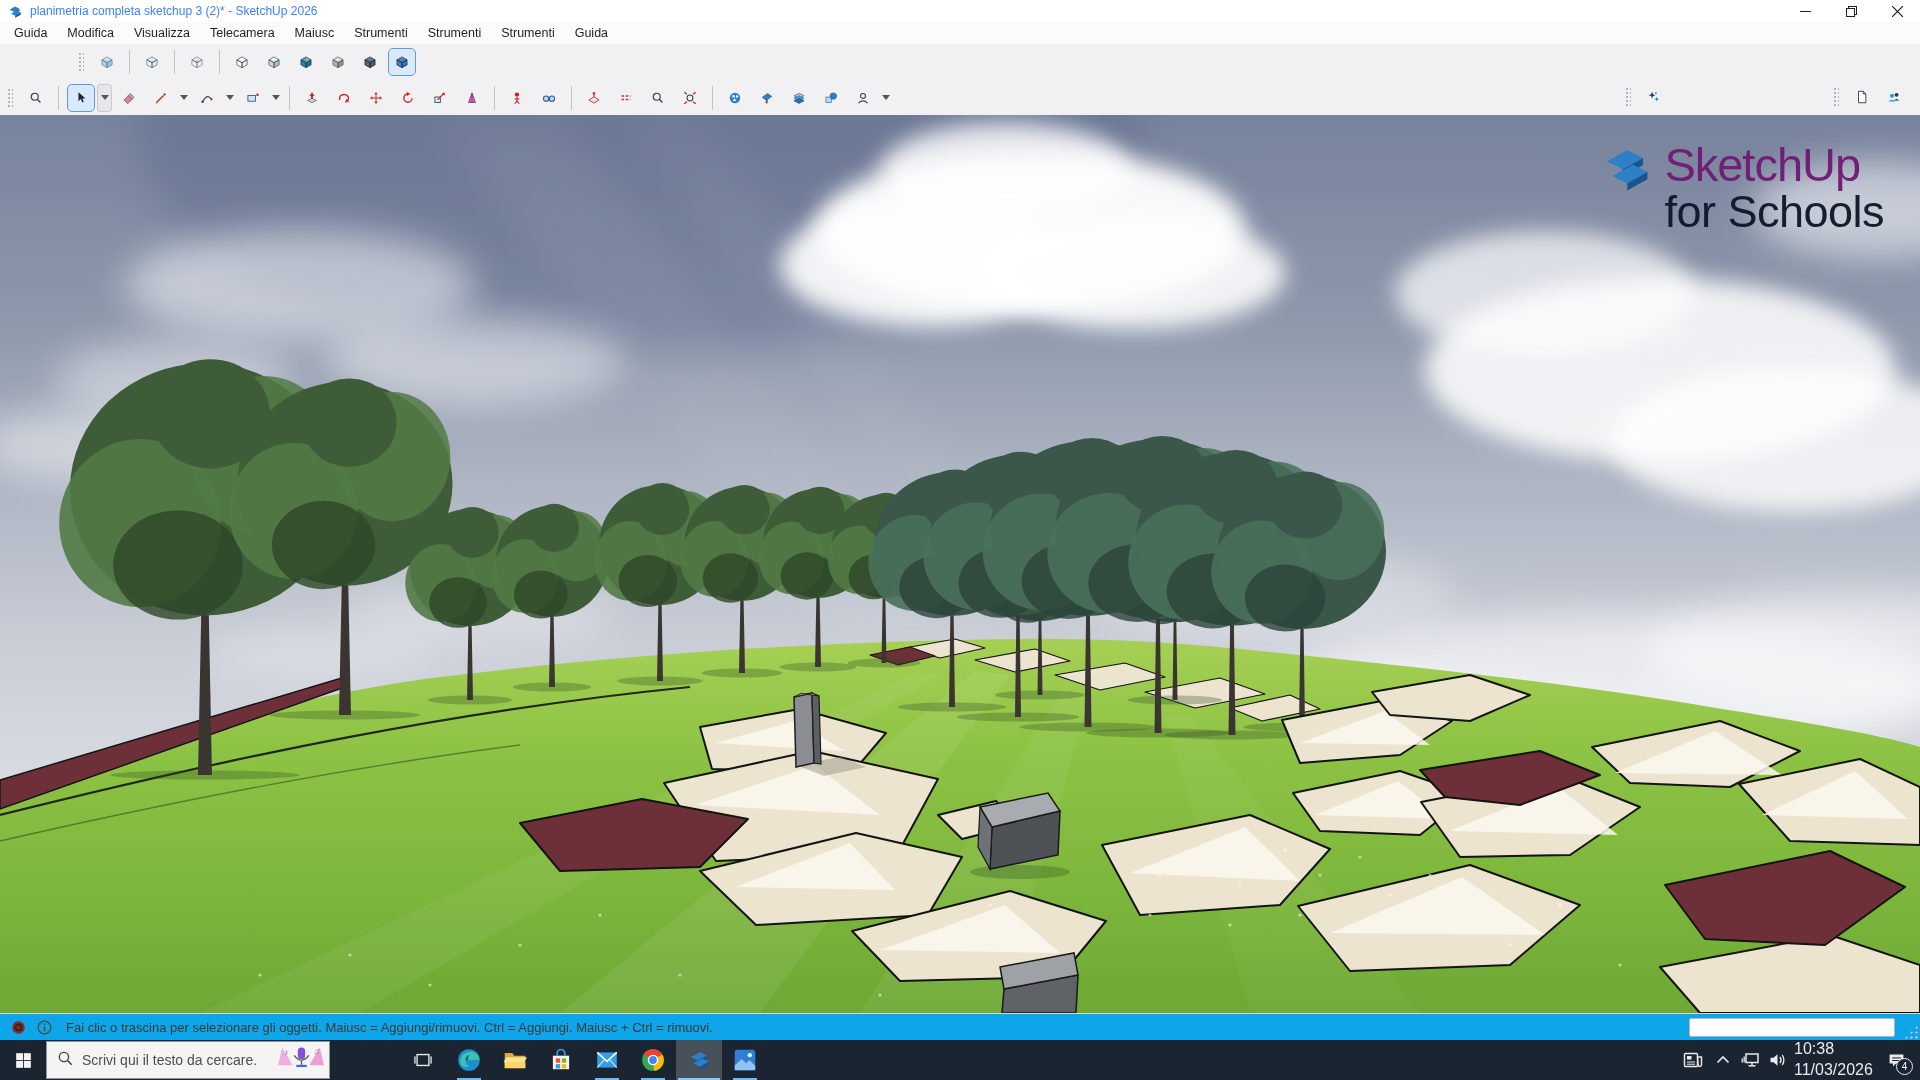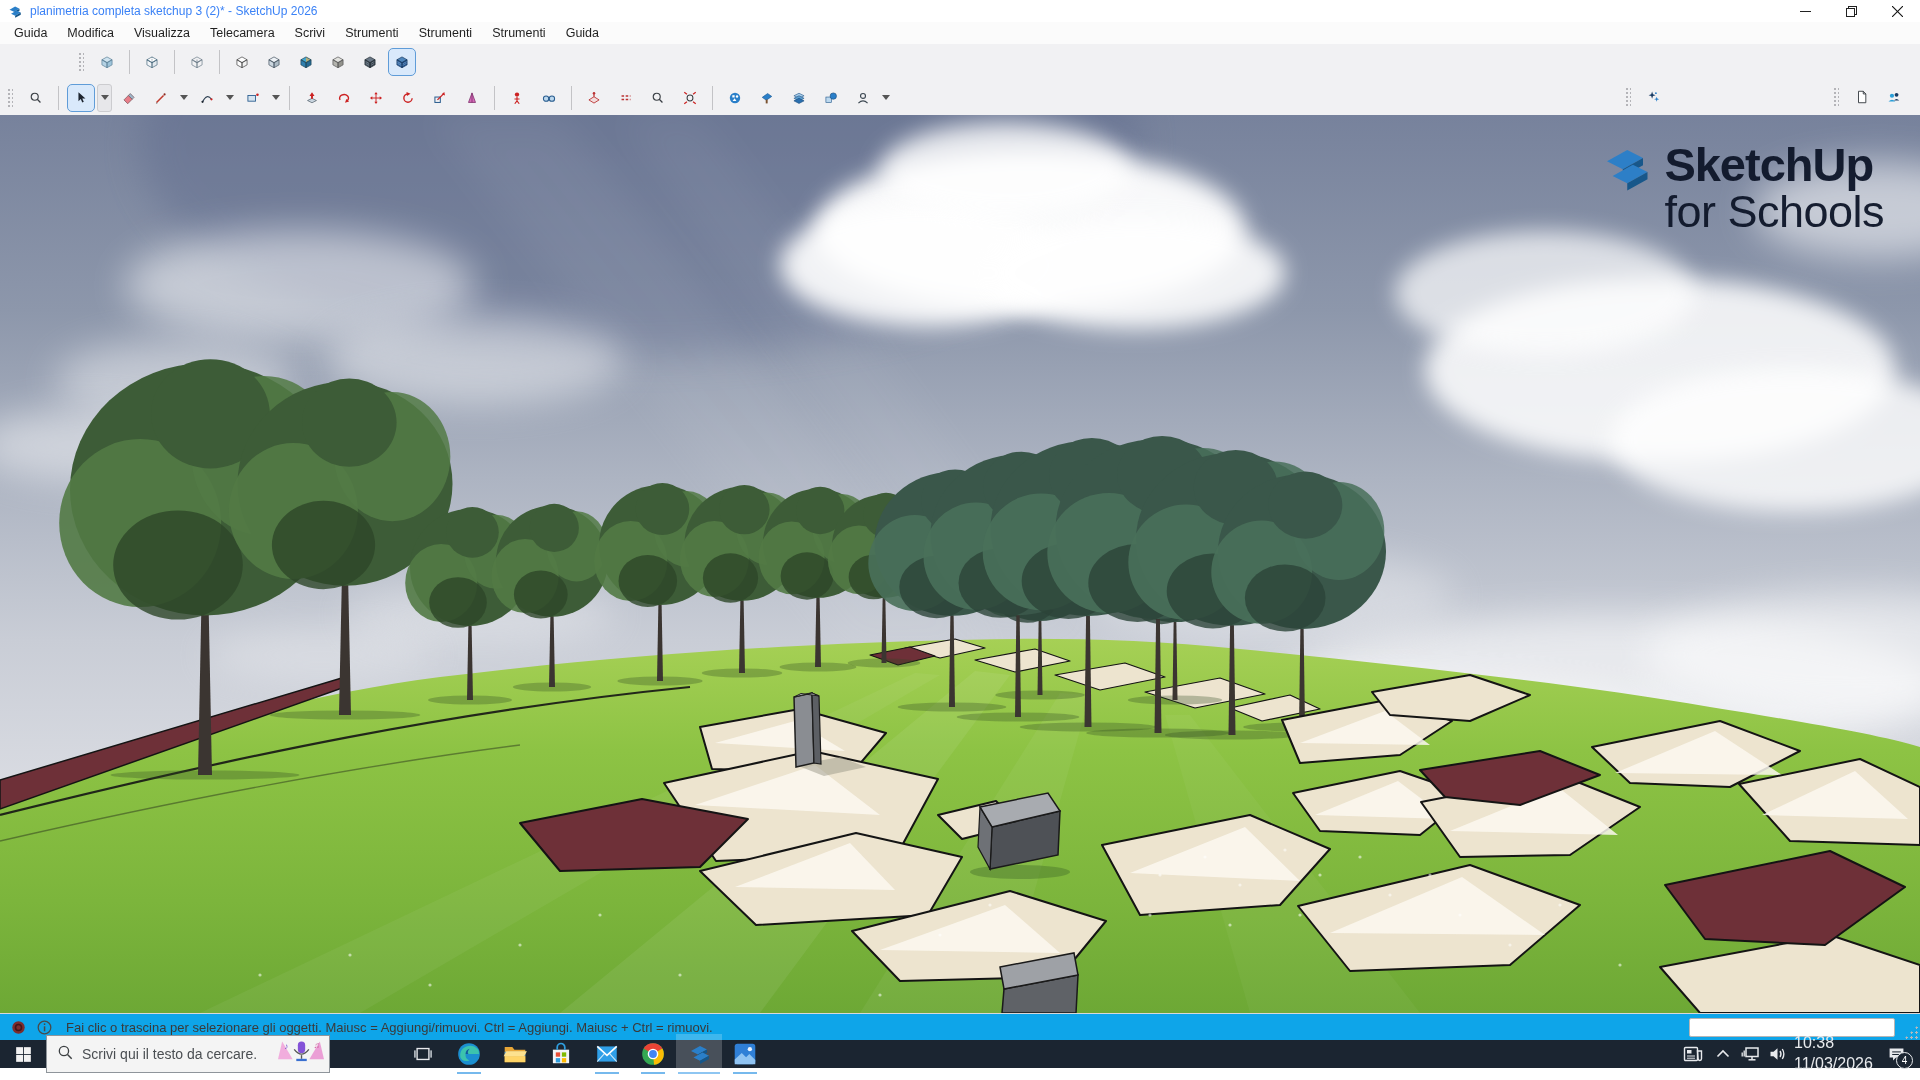--- a/index.html
+++ b/index.html
@@ -30,34 +30,34 @@
   .tool-wrap{display:flex;align-items:center}
   .dd-btn{width:13px;height:28px;display:flex;align-items:center;justify-content:center;margin:0 1px 0 0;border-radius:3px}
   .dd-btn.boxed{background:#e7e7ea;border:1px solid #cccccf;height:26px}
   .ai-group{position:absolute;left:1618px;top:3px;display:flex;align-items:center}
   .right-group{position:absolute;right:10px;top:3px;display:flex;align-items:center}
   
   .viewport{top:115px;left:0;width:1920px;height:898px;background:#aab1c0;overflow:hidden}
   .viewport svg{display:block}
   .watermark{position:absolute;top:26px;right:36px;display:flex;gap:12px;align-items:flex-start;opacity:.96}
   .wm-text{text-align:left}
-  .wm-brand{font-size:47px;line-height:1.0;color:#0f172a;font-weight:700;letter-spacing:-1px}
+  .wm-brand{font-size:47px;line-height:1.0;color:#701a75;font-weight:400;letter-spacing:-1px}
   .wm-sub{font-size:45px;line-height:1.08;color:#0f172a;font-weight:400;letter-spacing:-0.5px}
   
   .statusbar{top:1013px;left:0;right:0;height:27px;background:#0ea5e9;border-top:1px solid #d8d8d8;
              display:flex;align-items:center;font-size:13px;color:#3a3a3a}
   .sb-ico{width:16px;height:16px;margin-left:10px;display:flex;align-items:center;justify-content:center}
   .sb-hint{margin-left:14px}
   .meas-input{position:absolute;right:25px;top:4px;width:196px;height:17px;border:1px solid #b5b5b5;
               border-radius:2px;background:#fff;font-size:12px;padding:0 4px;outline:none}
   .grip{position:absolute;right:2px;bottom:2px;width:14px;height:14px;
         background-image:radial-gradient(#b9b9bb 1px,transparent 1.1px);background-size:5px 5px;
         clip-path:polygon(100% 0,100% 100%,0 100%)}
   
-  .taskbar{top:1040px;left:0;right:0;height:28px;background:#1b2531;display:flex;align-items:center;color:#e8eaed}
+  .taskbar{top:1040px;left:0;right:0;height:40px;background:#1b2531;display:flex;align-items:center;color:#e8eaed}
   .tb-start{width:46px;height:40px;display:flex;align-items:center;justify-content:center}
   .tb-search{width:284px;height:38px;background:#f4f4f4;border:1px solid #8f959b;display:flex;
              align-items:center;gap:6px;padding:0 4px 0 10px;box-sizing:border-box}
   .tb-search input{border:none;background:transparent;outline:none;font-size:14px;color:#3c4043;
              width:188px;font-family:"Liberation Sans",sans-serif}
   .tb-search input::placeholder{color:#4a4e52;opacity:1}
   .tb-app{width:46px;height:40px;display:flex;align-items:center;justify-content:center;position:relative}
   .tb-app.running::after{content:"";position:absolute;bottom:0;left:11px;right:11px;height:2px;background:#76b9ed}
   .tb-app.active{background:rgba(255,255,255,.20)}
   .tb-app.active::after{left:2px;right:2px;background:#8ec6f2}
@@ -100,21 +100,21 @@
         </svg>
     </div>
   </div>
 </div>
 
 <div class="menubar abs">
     <div class="menu-item">Guida</div>
     <div class="menu-item">Modifica</div>
     <div class="menu-item">Visualizza</div>
     <div class="menu-item">Telecamera</div>
-    <div class="menu-item">Scrivi</div>
+    <div class="menu-item">Maiusc</div>
     <div class="menu-item">Strumenti</div>
     <div class="menu-item">Strumenti</div>
     <div class="menu-item">Strumenti</div>
     <div class="menu-item">Guida</div>
   </div>
 
 <div class="toolbar1 abs">
   <span class="handle" style="margin-left:78px"></span>
   <div id="styles-strip" style="display:flex;align-items:center">
       <button class="style-btn">

